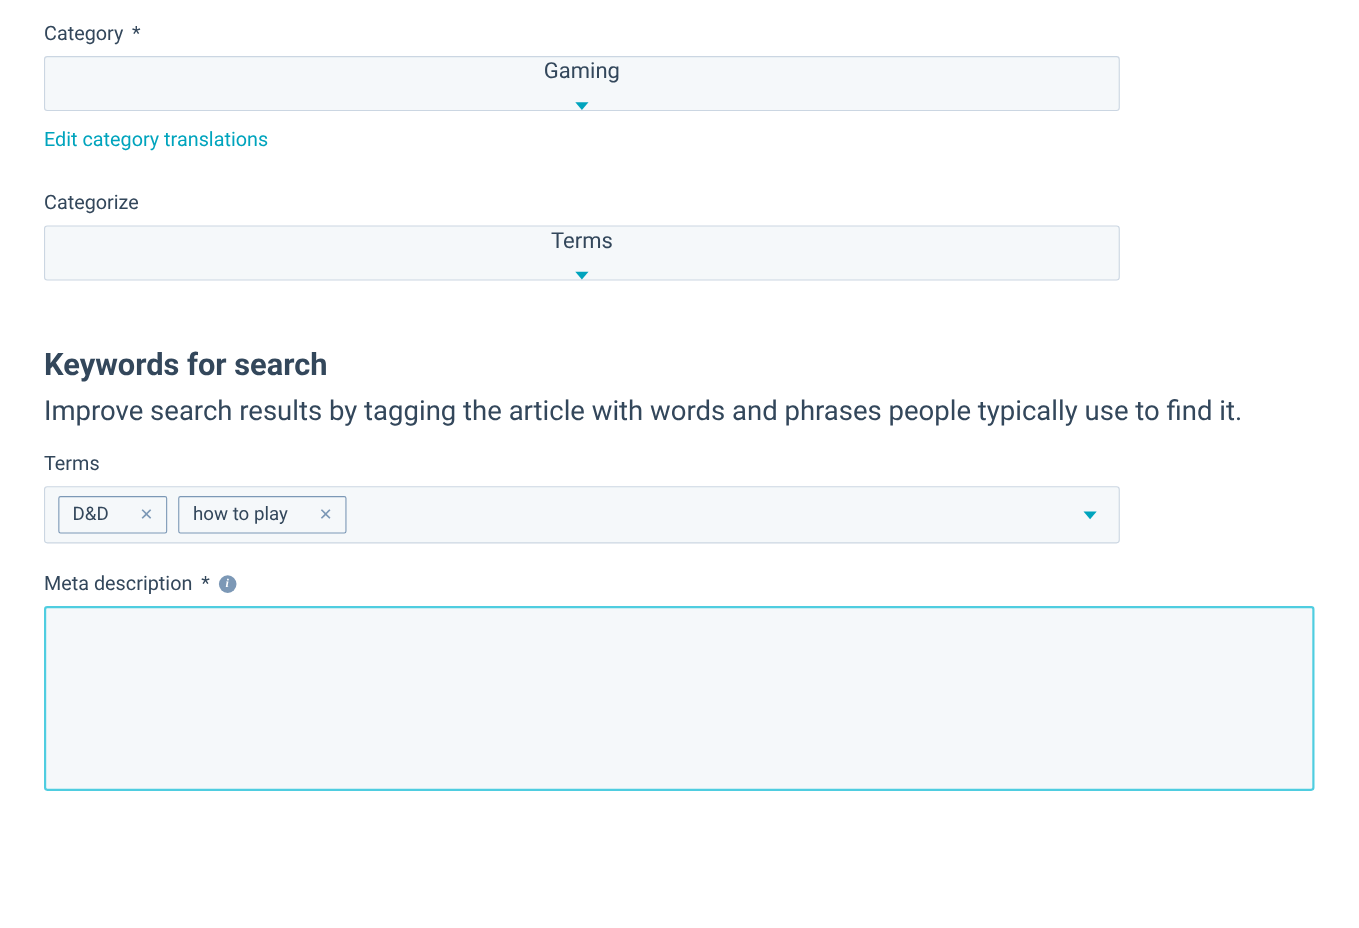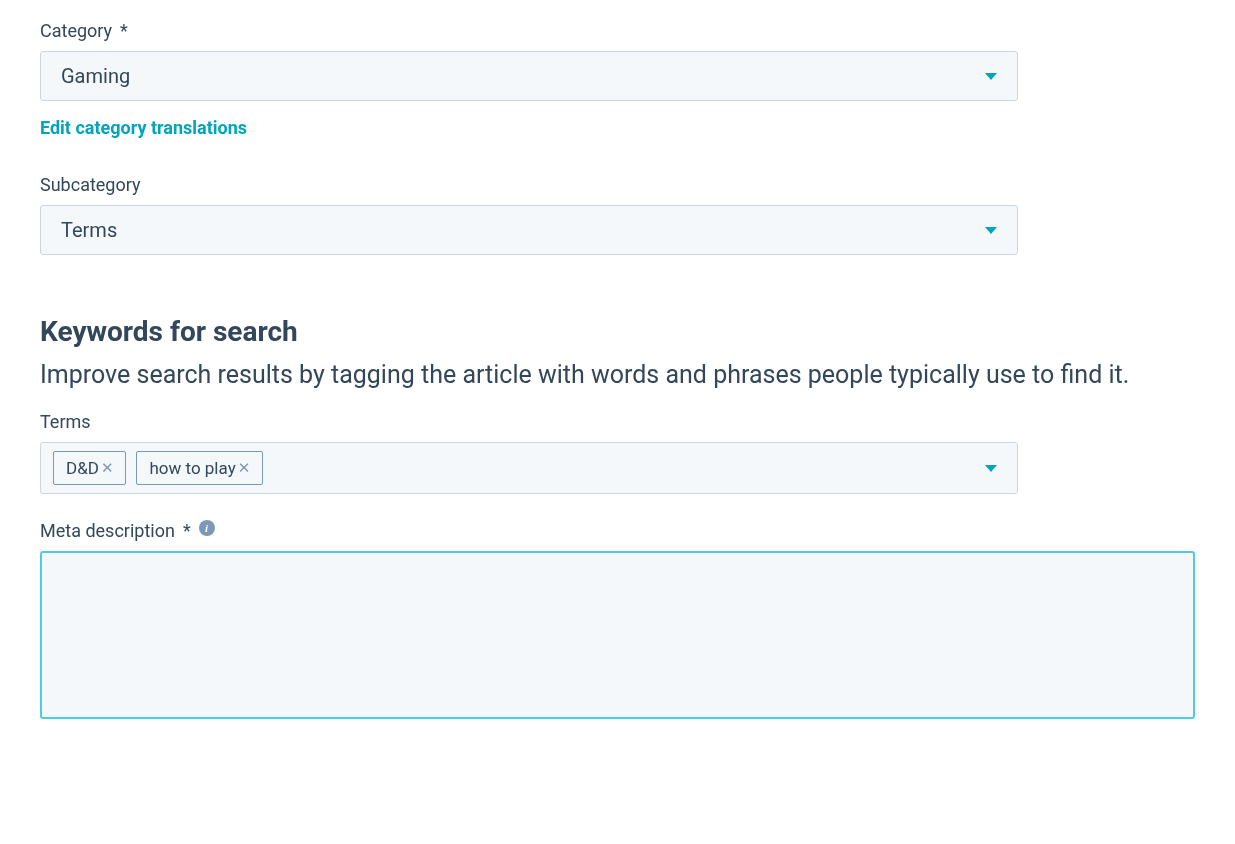--- a/index.html
+++ b/index.html
@@ -17,54 +17,55 @@
       font-size: 28px;
       font-weight: 700;
       color: #33475b;
       margin-bottom: 24px;
     }
     .field-label {
       font-size: 18px;
       color: #33475b;
       margin-bottom: 10px;
       display: flex;
-      align-items: flex-start;
+      align-items: center;
       gap: 8px;
     }
     .required {
       color: #33475b;
     }
     .select-input {
       width: 978px;
       max-width: 100%;
       height: 50px;
       background: #f5f8fa;
       border: 1px solid #cbd6e2;
       border-radius: 3px;
       display: flex;
       align-items: center;
       justify-content: space-between;
       padding: 0 20px;
       cursor: pointer;
+      flex-direction: column;
     }
     .select-value {
       font-size: 20px;
       color: #33475b;
     }
     .caret-down {
       width: 0;
       height: 0;
       border-left: 6px solid transparent;
       border-right: 6px solid transparent;
       border-top: 7px solid #00a4bd;
     }
     .link {
       color: #00a4bd;
       font-size: 18px;
-      font-weight: 700;
+      font-weight: 400;
       cursor: pointer;
       margin-top: 16px;
       display: inline-block;
     }
     .field-group {
       margin-bottom: 26px;
     }
     .section {
       margin-bottom: 60px;
     }
@@ -87,21 +88,21 @@
       cursor: pointer;
     }
     .tags-list {
       display: flex;
       gap: 10px;
       flex-wrap: wrap;
     }
     .tag-chip {
       display: inline-flex;
       align-items: center;
-      gap: 2px;
+      gap: 28px;
       border: 1px solid #7c98b6;
       background: transparent;
       padding: 6px 12px;
       border-radius: 2px;
       font-size: 17px;
       color: #33475b;
     }
     .tag-remove {
       font-size: 15px;
       color: #7c98b6;
@@ -148,21 +149,21 @@
     </div>
     <div class="select-input">
       <span class="select-value">Gaming</span>
       <span class="caret-down"></span>
     </div>
     <a class="link">Edit category translations</a>
   </div>
 
   <div class="field-group" style="margin-top: 36px;">
     <div class="field-label">
-      <span>Subcategory</span>
+      <span>Categorize</span>
     </div>
     <div class="select-input">
       <span class="select-value">Terms</span>
       <span class="caret-down"></span>
     </div>
   </div>
 </div>
 
 <div class="section">
   <h2 class="section-heading" style="margin-bottom: 12px; margin-top: 24px;">Keywords for search</h2>

